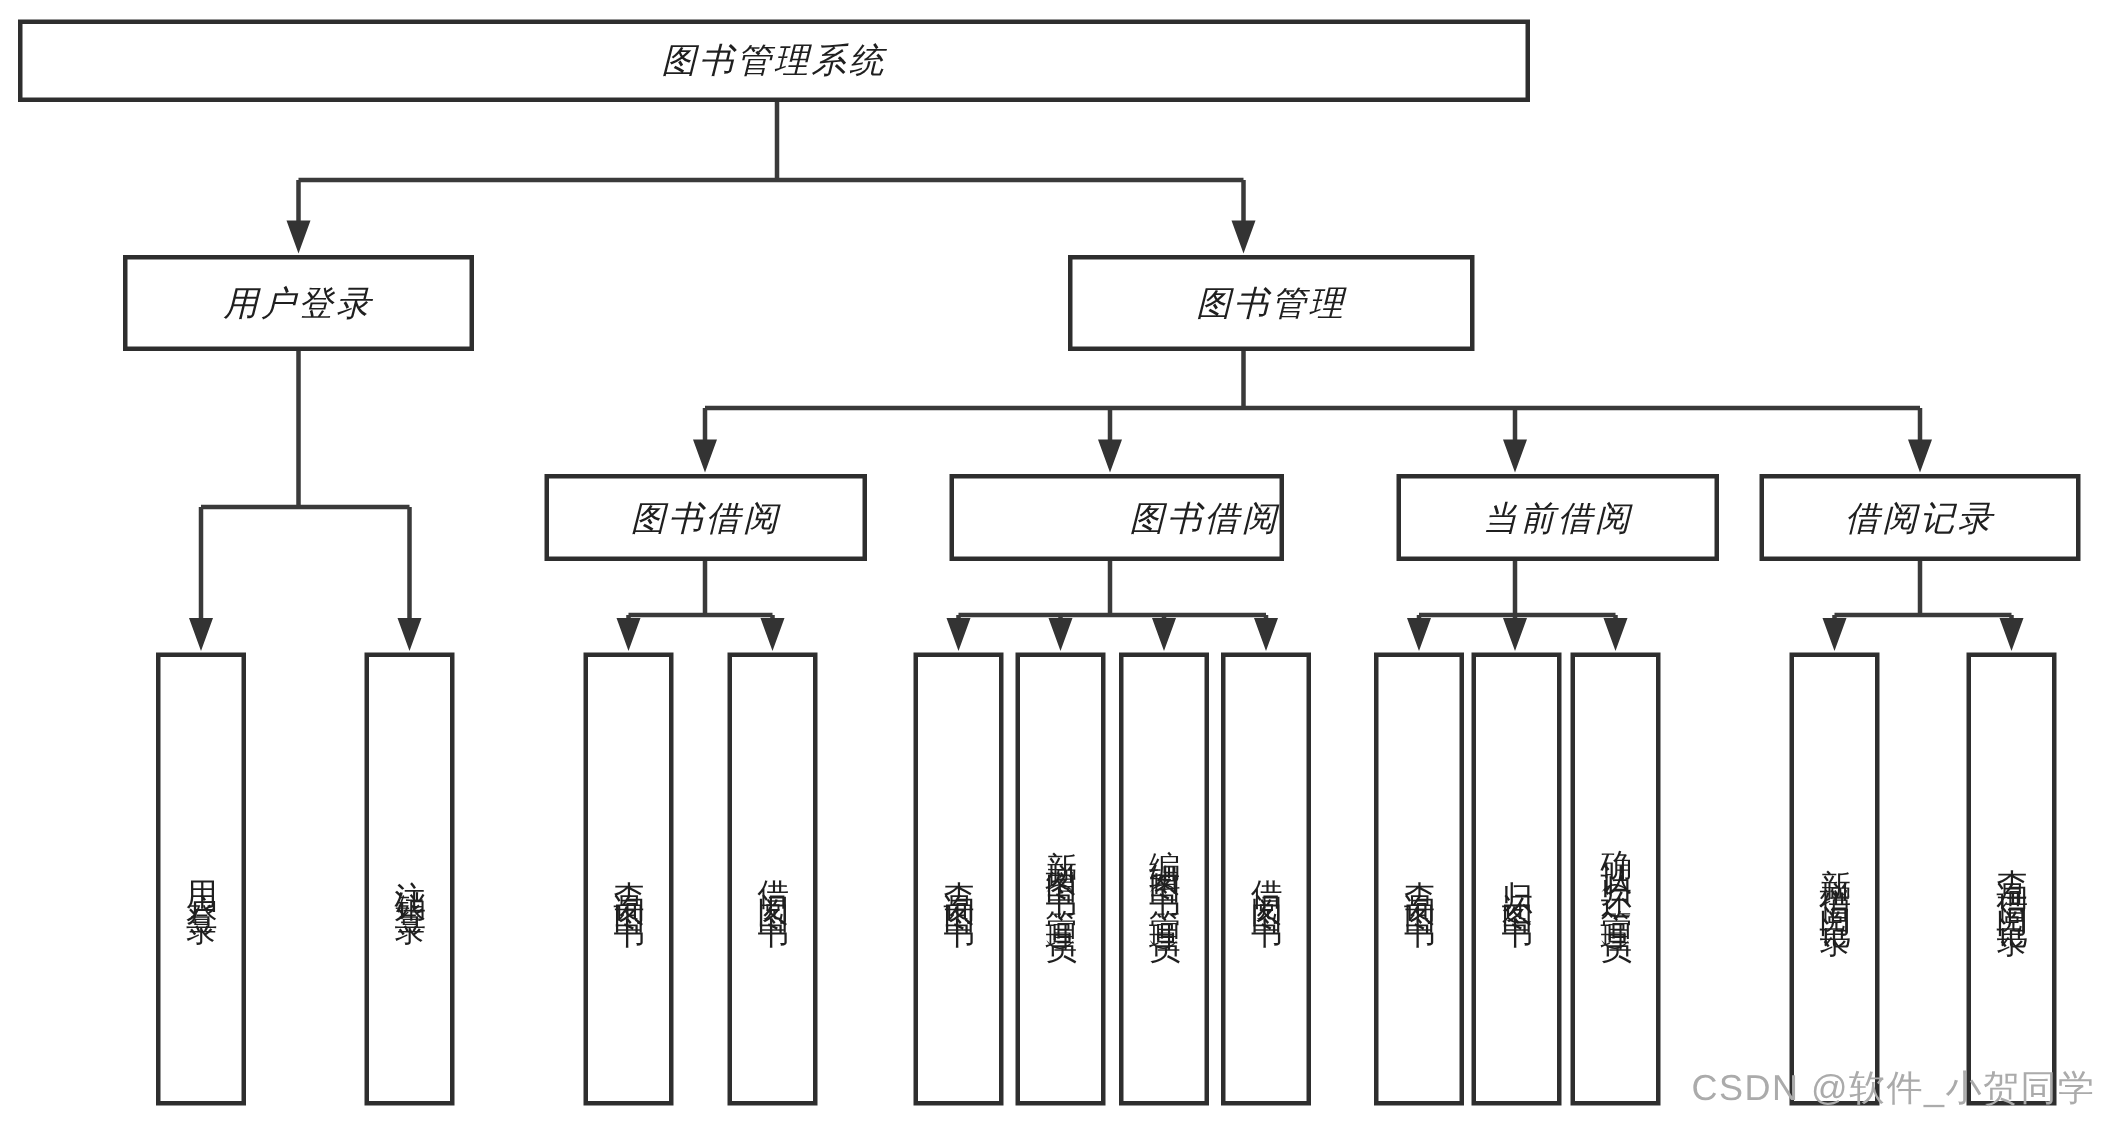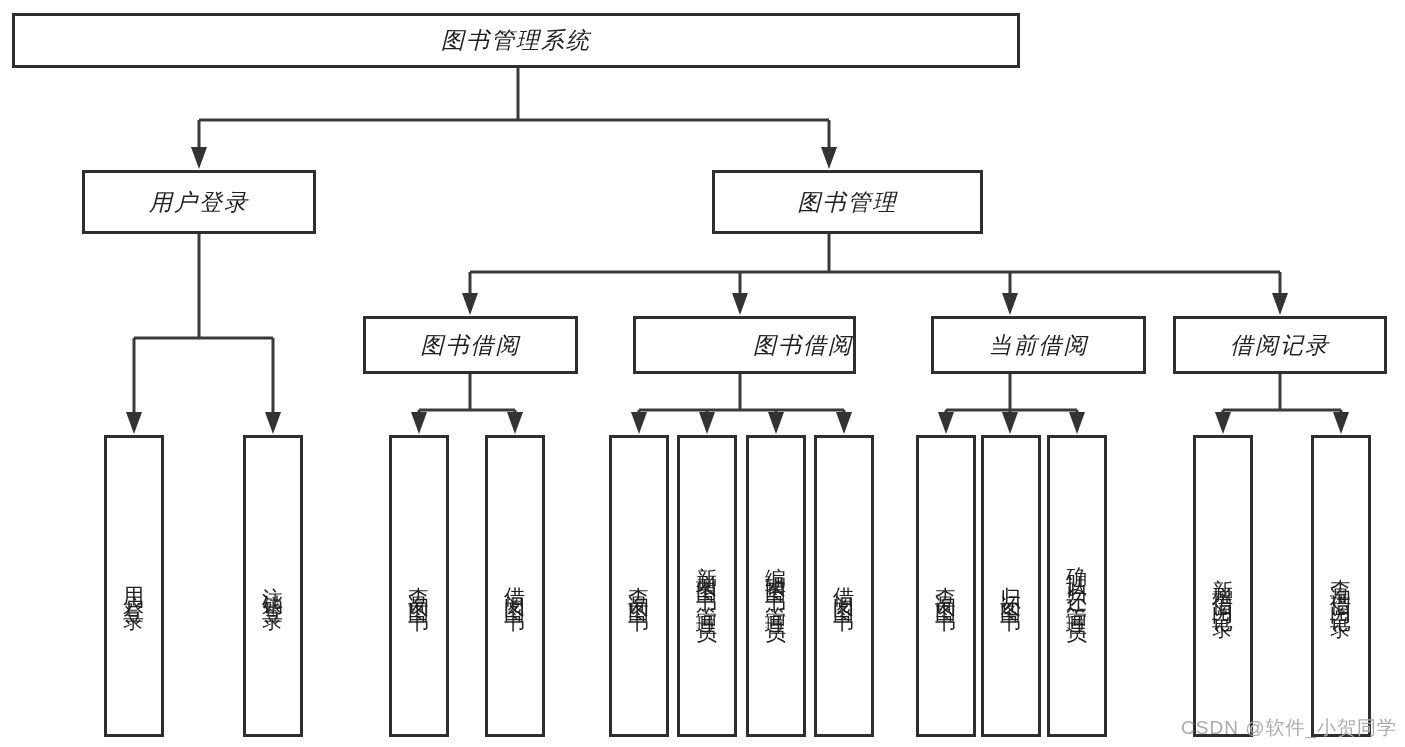--- a/index.html
+++ b/index.html
@@ -59,21 +59,21 @@
     font-size: 21px;
     line-height: 1;
     letter-spacing: 8px;
     color: #1f1f1f;
     white-space: nowrap;
   }
   .watermark {
     position: absolute;
     right: 8px;
     bottom: 6px;
-    font-size: 19px;
+    font-size: 24px;
     color: #ababab;
     letter-spacing: 1px;
     z-index: 3;
     white-space: nowrap;
   }
 </style>
 </head>
 <body>
 
 <div id="stage">

